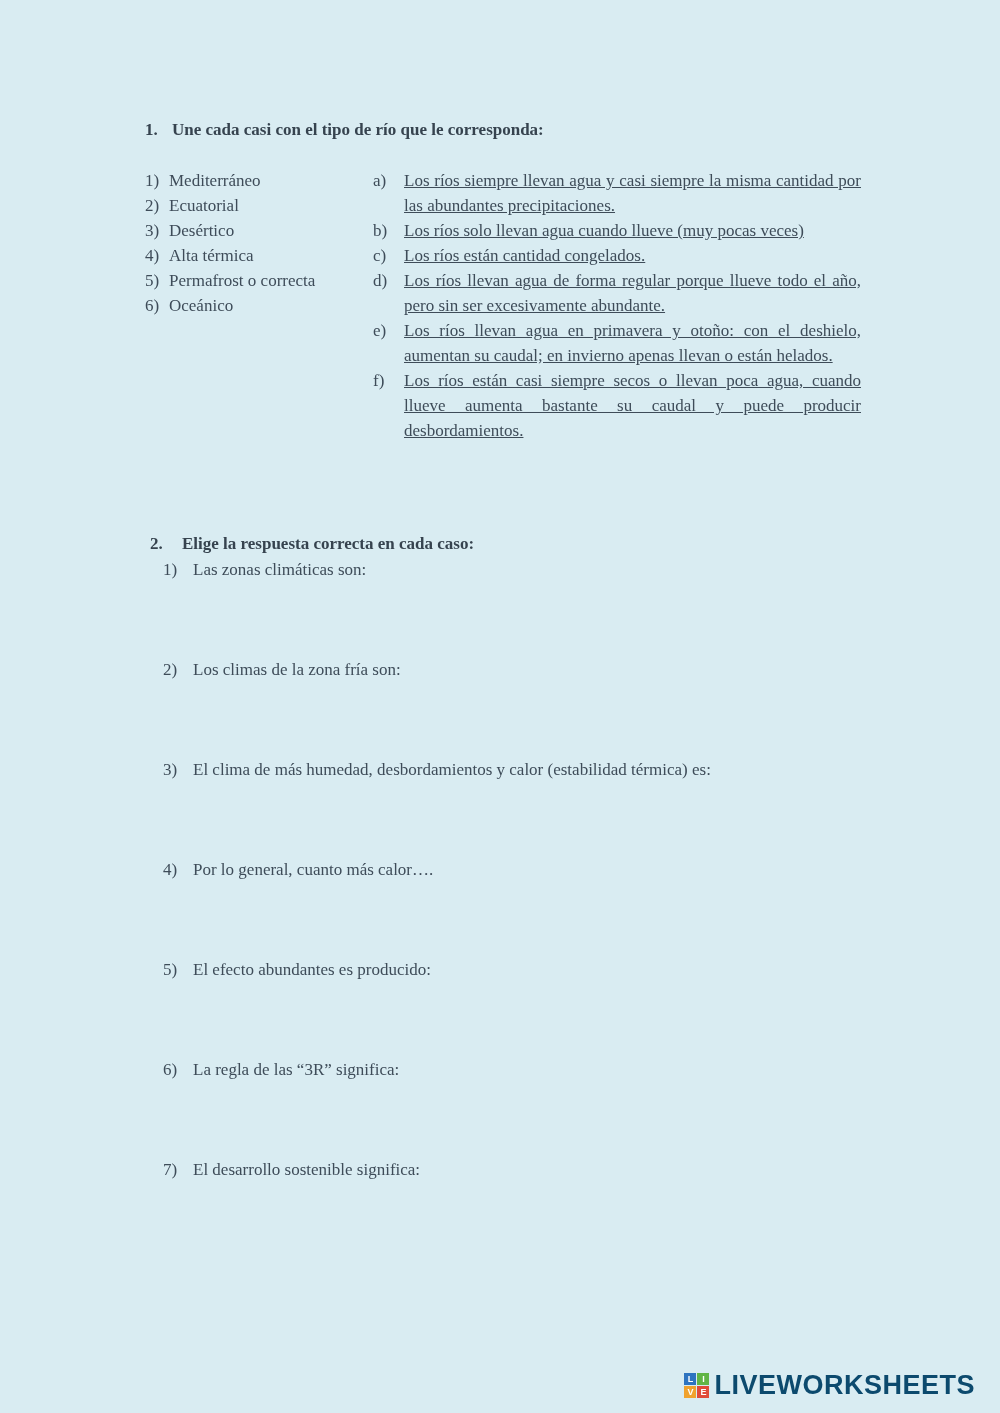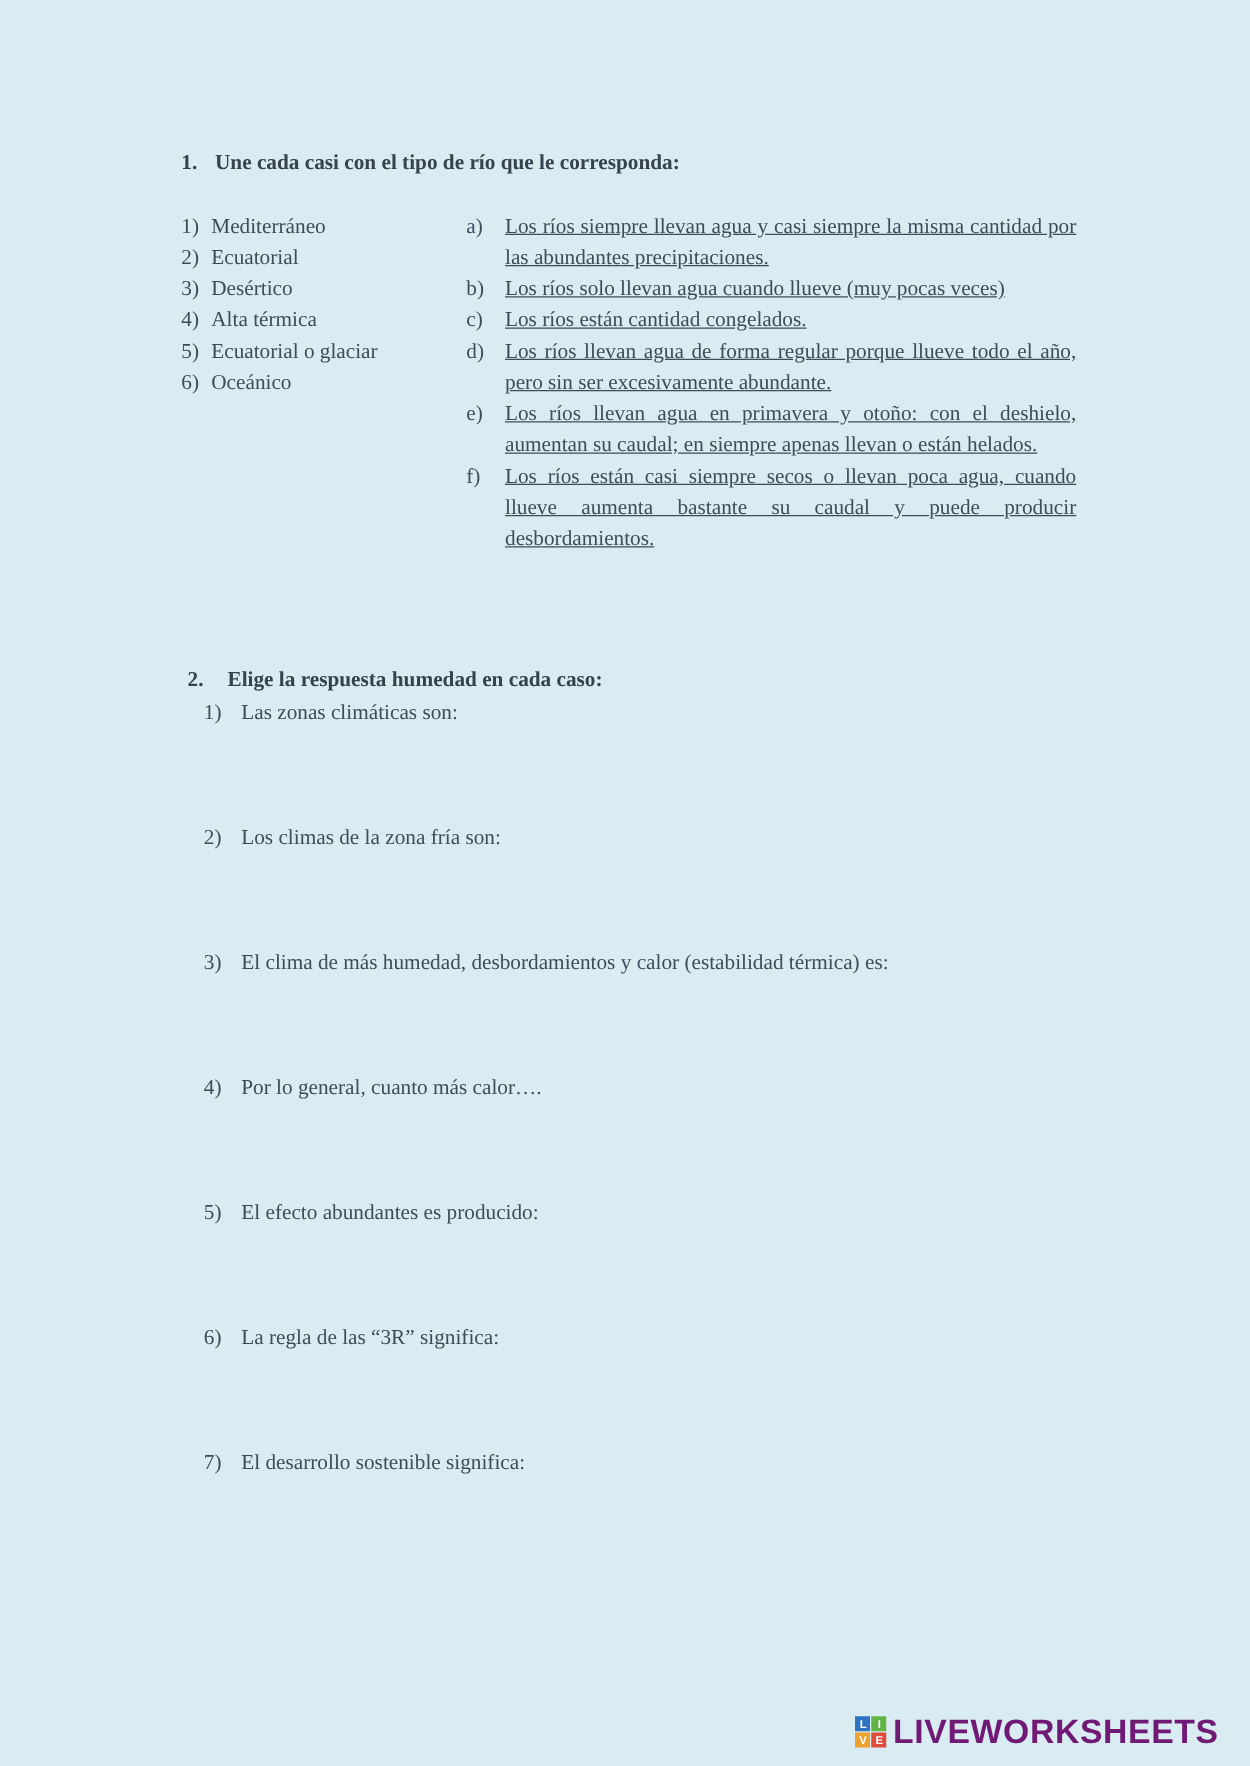--- a/index.html
+++ b/index.html
@@ -100,21 +100,21 @@
   }
   .cell-0 { background:#2e74c0; }
   .cell-1 { background:#61b546; }
   .cell-2 { background:#f0a22e; }
   .cell-3 { background:#e04b3a; }
   .brand {
     font-family:"Liberation Sans", sans-serif;
     font-weight:bold;
     font-size:27px;
     letter-spacing:0.5px;
-    color:#701a75;
+    color:#0c4a6e;
     white-space:nowrap;
   }
 </style>
 </head>
 <body>
 
 <div class="page">
 
   <div class="ex-title ex-title-1">
     <span class="t-num">1.</span>
@@ -135,21 +135,21 @@
       <div class="climate-item">
         <span class="num">3)</span>
         <span>Desértico</span>
       </div>
       <div class="climate-item">
         <span class="num">4)</span>
         <span>Alta térmica</span>
       </div>
       <div class="climate-item">
         <span class="num">5)</span>
-        <span>Ecuatorial o glaciar</span>
+        <span>Permafrost o correcta</span>
       </div>
       <div class="climate-item">
         <span class="num">6)</span>
         <span>Oceánico</span>
       </div>
     </div>
 
     <div class="descriptions">
       <div class="desc-item">
         <span class="desc-letter">a)</span>
@@ -162,33 +162,33 @@
       <div class="desc-item">
         <span class="desc-letter">c)</span>
         <span class="desc-text">Los ríos están cantidad congelados.</span>
       </div>
       <div class="desc-item">
         <span class="desc-letter">d)</span>
         <span class="desc-text">Los ríos llevan agua de forma regular porque llueve todo el año, pero sin ser excesivamente abundante.</span>
       </div>
       <div class="desc-item">
         <span class="desc-letter">e)</span>
-        <span class="desc-text">Los ríos llevan agua en primavera y otoño: con el deshielo, aumentan su caudal; en siempre apenas llevan o están helados.</span>
+        <span class="desc-text">Los ríos llevan agua en primavera y otoño: con el deshielo, aumentan su caudal; en invierno apenas llevan o están helados.</span>
       </div>
       <div class="desc-item">
         <span class="desc-letter">f)</span>
         <span class="desc-text">Los ríos están casi siempre secos o llevan poca agua, cuando llueve aumenta bastante su caudal y puede producir desbordamientos.</span>
       </div>
     </div>
 
   </div>
 
   <div class="ex-title ex-title-2">
     <span class="t-num">2.</span>
-    <span>Elige la respuesta humedad en cada caso:</span>
+    <span>Elige la respuesta correcta en cada caso:</span>
   </div>
 
   <div class="question q1">
     <span class="num">1)</span>
     <span>Las zonas climáticas son:</span>
   </div>
   <div class="question q2">
     <span class="num">2)</span>
     <span>Los climas de la zona fría son:</span>
   </div>

